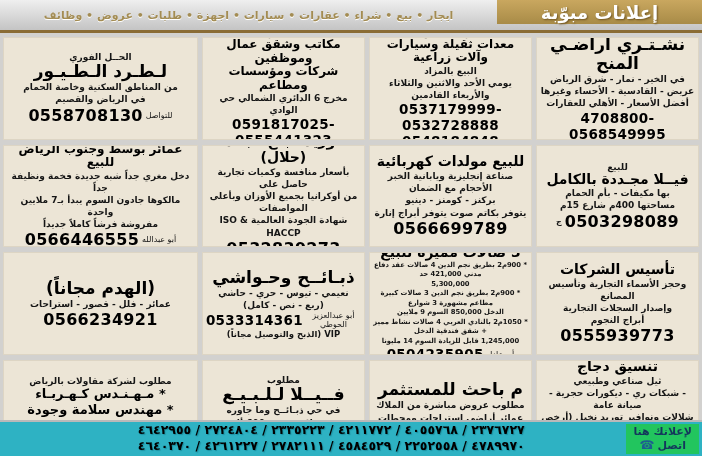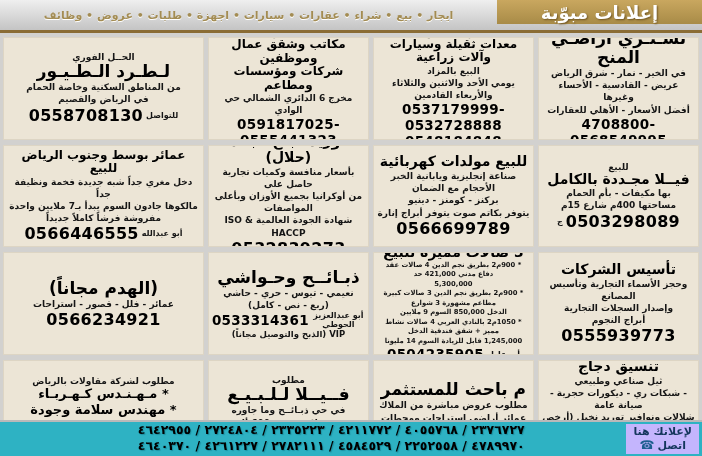--- a/index.html
+++ b/index.html
@@ -24,30 +24,30 @@
         text-align:center; padding:2px 3px; color:#151515; }
   .kicker { font-size:9px; font-weight:bold; }
   .title { font-size:14px; font-weight:bold; line-height:1.12; color:#000; }
   .title-xl { font-size:17px; }
   .title-sm { font-size:12px; }
   .line { font-size:9px; font-weight:bold; line-height:1.35; }
   .line-xs { font-size:6.8px; font-weight:bold; line-height:1.4; }
   .phone-row { display:flex; align-items:center; justify-content:center; gap:3px; }
   .phone { font-size:16px; font-weight:bold; direction:ltr; unicode-bidi:embed; letter-spacing:.3px; color:#000; }
   .phone-sm { font-size:13.5px; }
-  .phone-label { font-size:8px; font-weight:bold; }
+  .phone-label { font-size:8px; font-weight:normal; }
   .phone-suffix { font-size:8px; font-weight:bold; }
   .note { font-size:8.5px; font-weight:bold; }
   .job { font-size:13px; font-weight:bold; line-height:1.25; letter-spacing:.5px; color:#000; }
   .email { font-size:10.5px; font-weight:bold; direction:ltr; unicode-bidi:embed; }
 
   
   .footer { position:absolute; bottom:0; left:0; right:0; height:36px; background:#2eb2c3;
             border-top:2px solid #b9b9b9; display:flex; align-items:stretch; }
-  .footer-label { background:#c4b5fd; margin:2px 3px; padding:0 7px; display:flex; flex-direction:column;
+  .footer-label { background:#22c55e; margin:2px 3px; padding:0 7px; display:flex; flex-direction:column;
                   align-items:center; justify-content:center; color:#14365c; font-weight:bold;
                   font-size:11px; line-height:1.25; white-space:nowrap; }
   .call-row { display:flex; align-items:center; gap:3px; }
   .phone-icon { color:#1c5e8f; font-size:12px; }
   .footer-nums { flex:1; display:flex; flex-direction:column; align-items:center; justify-content:flex-start;
                  color:#000000; font-weight:bold; font-size:12.5px; line-height:1.3; letter-spacing:1.5px;
                  text-shadow:1px 1px 1px #1b8fa0;padding-left:39px; }
 </style>
 </head>
 <body>

